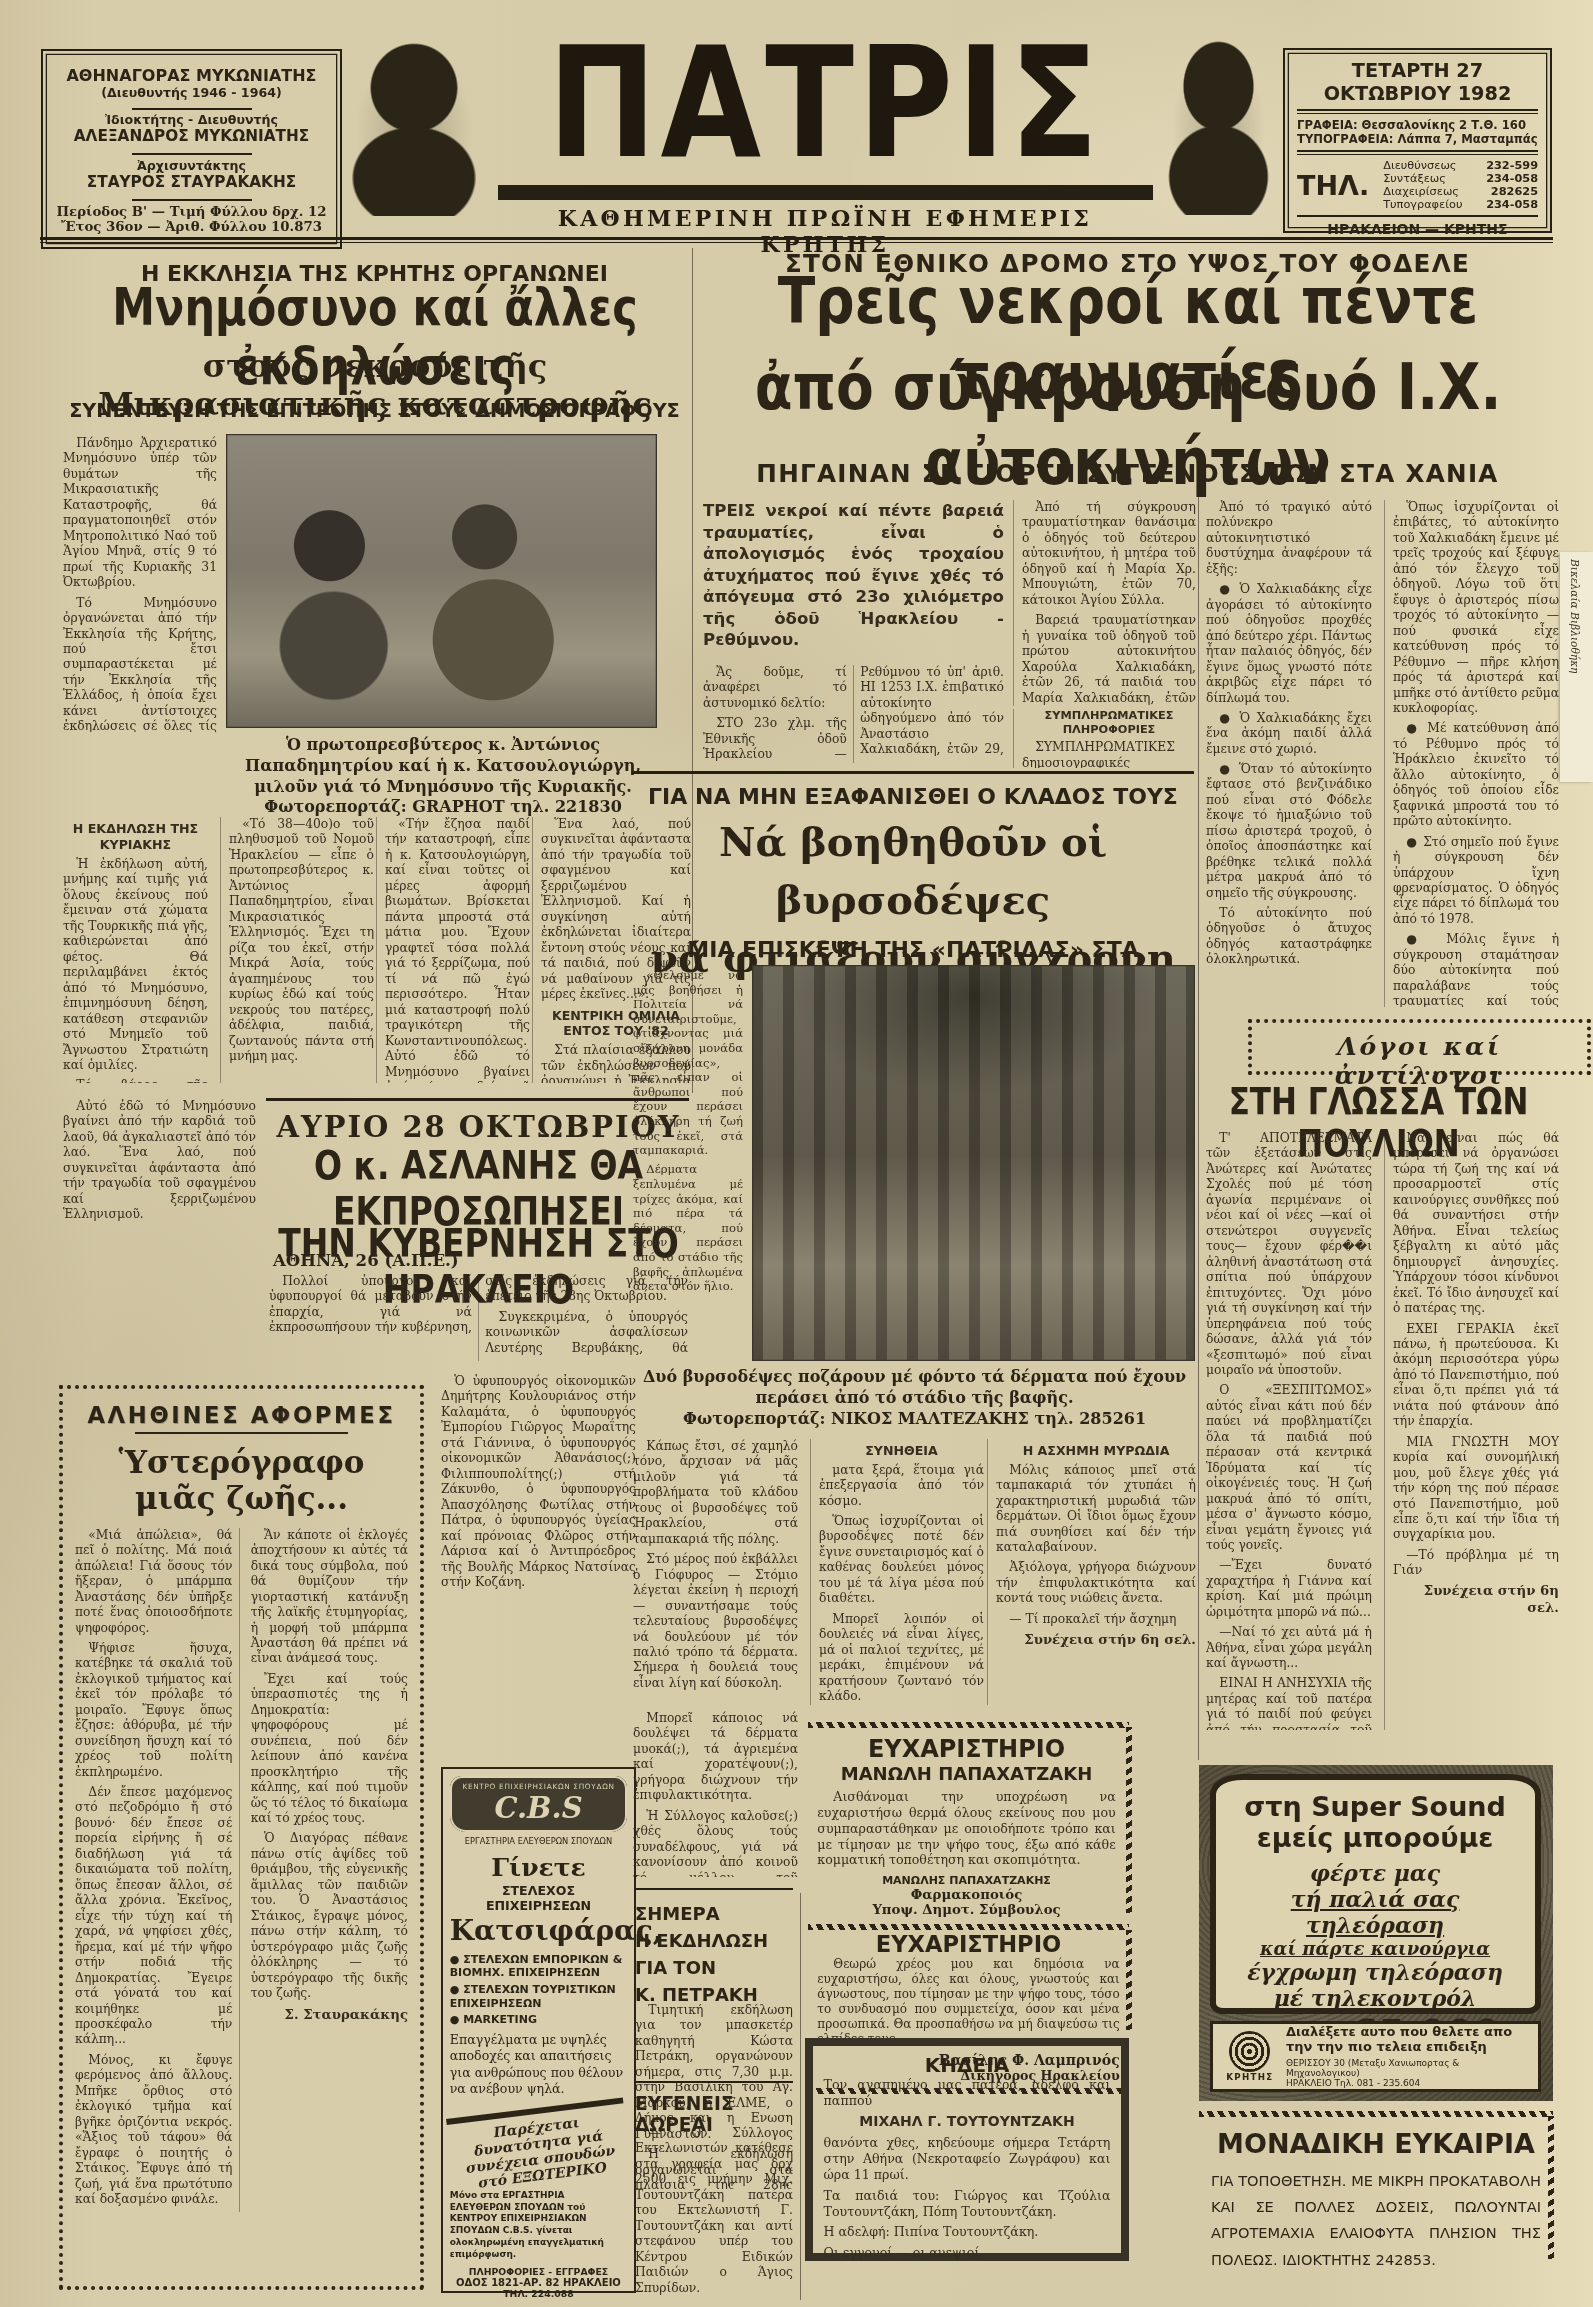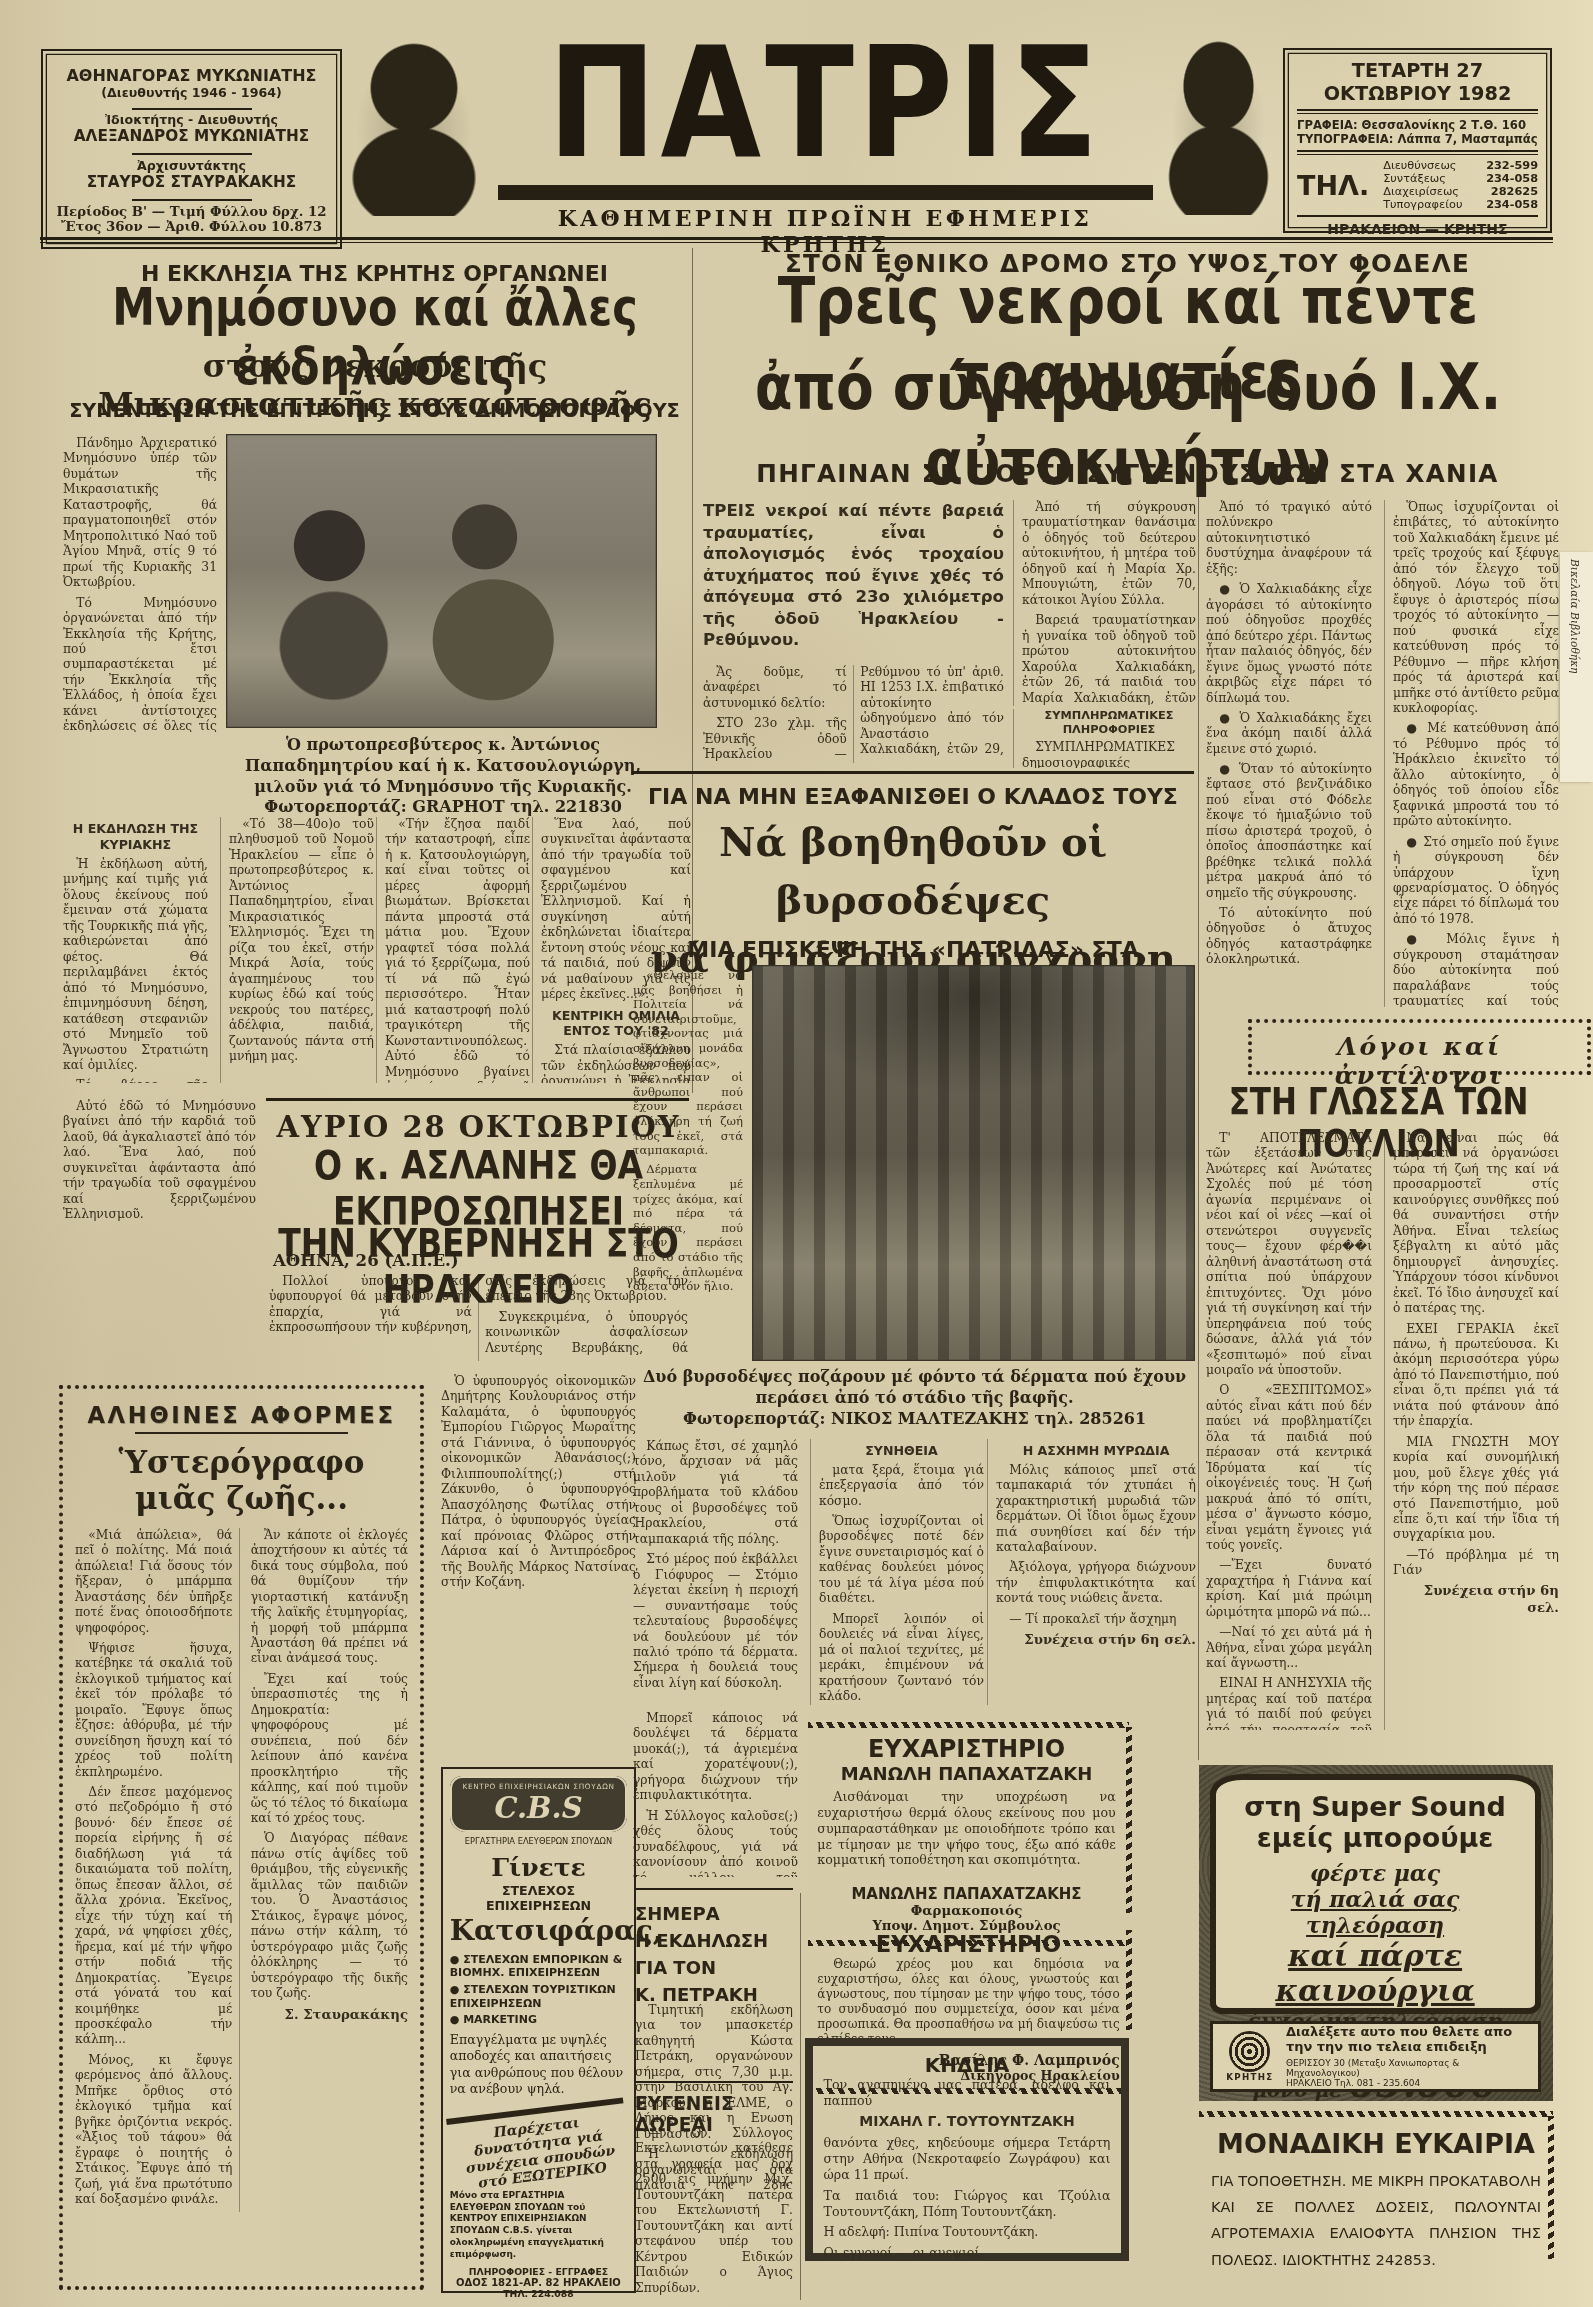--- a/index.html
+++ b/index.html
@@ -324,21 +324,21 @@
   <div class="abs vr" style="left:800px;top:1893px;height:407px;"></div>
 
   <div class="abs" style="left:808px;top:1722px;width:321px;">
     <div class="zig"></div>
     <div style="border-right:4px solid transparent;padding:6.7px 9.3px;">
       <div class="sans b ctr" style="font-size:24px;">ΕΥΧΑΡΙΣΤΗΡΙΟ</div>
       <div class="sans b ctr" style="font-size:18px;margin-bottom:5.3px;">ΜΑΝΩΛΗ ΠΑΠΑΧΑΤΖΑΚΗ</div>
       <div class="body" style="font-size:12.6px;">
           <p style="text-indent:16px;">Αισθάνομαι την υποχρέωση να ευχαριστήσω θερμά όλους εκείνους που μου συμπαραστάθηκαν με οποιοδήποτε τρόπο και με τίμησαν με την ψήφο τους, έξω από κάθε κομματική τοποθέτηση και σκοπιμότητα.</p>
         </div>
-      <div class="sans b ctr" style="font-size:15px;margin-top:17px;">ΜΑΝΩΛΗΣ ΠΑΠΑΧΑΤΖΑΚΗΣ</div>
+      <div class="sans b ctr" style="font-size:11px;margin-top:6px;">ΜΑΝΩΛΗΣ ΠΑΠΑΧΑΤΖΑΚΗΣ</div>
       <div class="b ctr" style="font-size:13.3px;">Φαρμακοποιός</div>
       <div class="b ctr" style="font-size:13.3px;">Υποψ. Δημοτ. Σύμβουλος</div>
     </div>
     <div class="zig"></div>
   </div>
   <div class="abs zigv" style="left:1126px;top:1727px;height:186px;"></div>
 
   <div class="abs" style="left:808px;top:1928px;width:321px;">
     <div style="padding:2.7px 9.3px 5.3px;">
       <div class="sans b ctr" style="font-size:22.6px;">ΕΥΧΑΡΙΣΤΗΡΙΟ</div>
@@ -388,21 +388,21 @@
   </div>
 
   <div class="abs" style="left:1199px;top:1765px;width:354px;height:336px;background:
       repeating-radial-gradient(circle at 20% 30%, rgba(30,26,18,.25) 0 2px, transparent 2px 4.7px),
       linear-gradient(150deg,#59523f,#6b6450 60%,#4e4836);">
     <div class="abs" style="left:10.6px;top:9.3px;width:331px;height:240px;background:#ddd3b0;border:6px solid #2b2417;border-radius:32px 32px 13.3px 13.3px / 20px 20px 10.6px 10.6px;padding:10.6px 6.7px;box-sizing:border-box;text-align:center;">
       <div class="sans b" style="font-size:27px;">στη Super Sound</div>
       <div class="sans b" style="font-size:27px;margin-bottom:6.7px;">εμείς μπορούμε</div>
       <div class="adtxt" style="font-size:22px;">φέρτε μας</div>
       <div class="adtxt" style="font-size:22px;text-decoration:underline;">τή παλιά σας τηλεόραση</div>
-      <div class="adtxt" style="font-size:30px;text-decoration:underline;">καί πάρτε καινούργια</div>
+      <div class="adtxt" style="font-size:18px;text-decoration:underline;">καί πάρτε καινούργια</div>
       <div class="adtxt" style="font-size:22px;">έγχρωμη τηλεόραση</div>
       <div class="adtxt" style="font-size:22px;">μέ τηλεκοντρόλ</div>
       <div class="adtxt" style="font-size:20px;"><span>μόνο μέ</span> <span style="font-size:39px;">65.000</span></div>
     </div>
     <div class="abs" style="left:10.6px;top:256px;width:331px;height:71px;background:#ddd3b0;border:3.3px solid #2b2417;box-sizing:border-box;display:flex;align-items:center;padding:2.7px 5.3px;">
       <div style="width:64px;text-align:center;">
         <div class="spiral" style="width:41px;height:41px;margin:0 auto;"></div>
         <div class="sans b" style="font-size:8.7px;letter-spacing:1.3px;">ΚΡΗΤΗΣ</div>
       </div>
       <div style="flex:1;text-align:left;padding-left:4px;">

